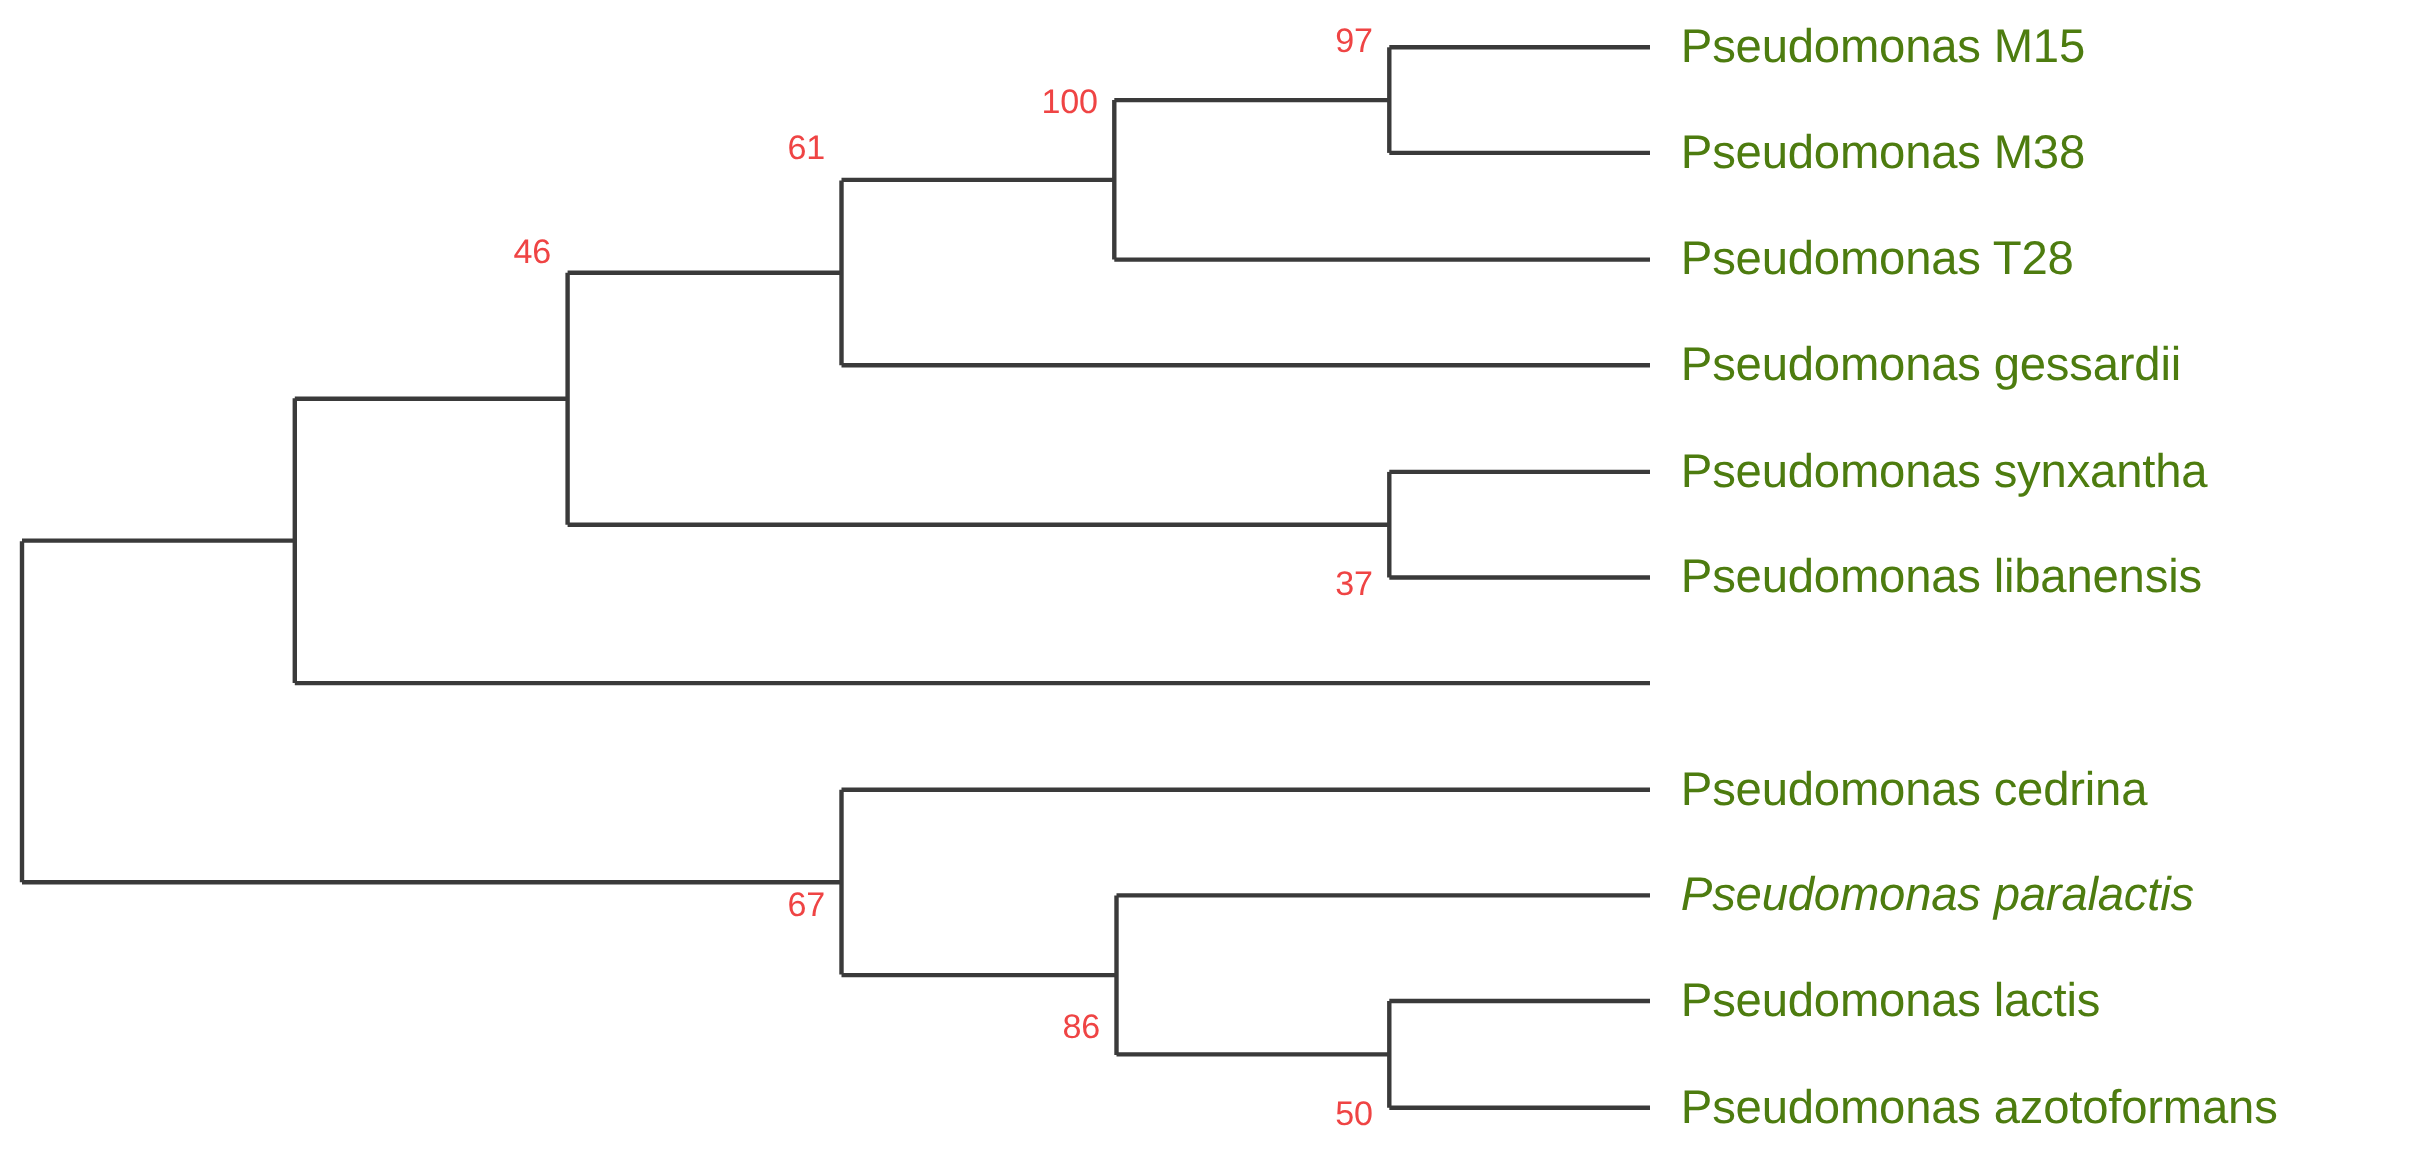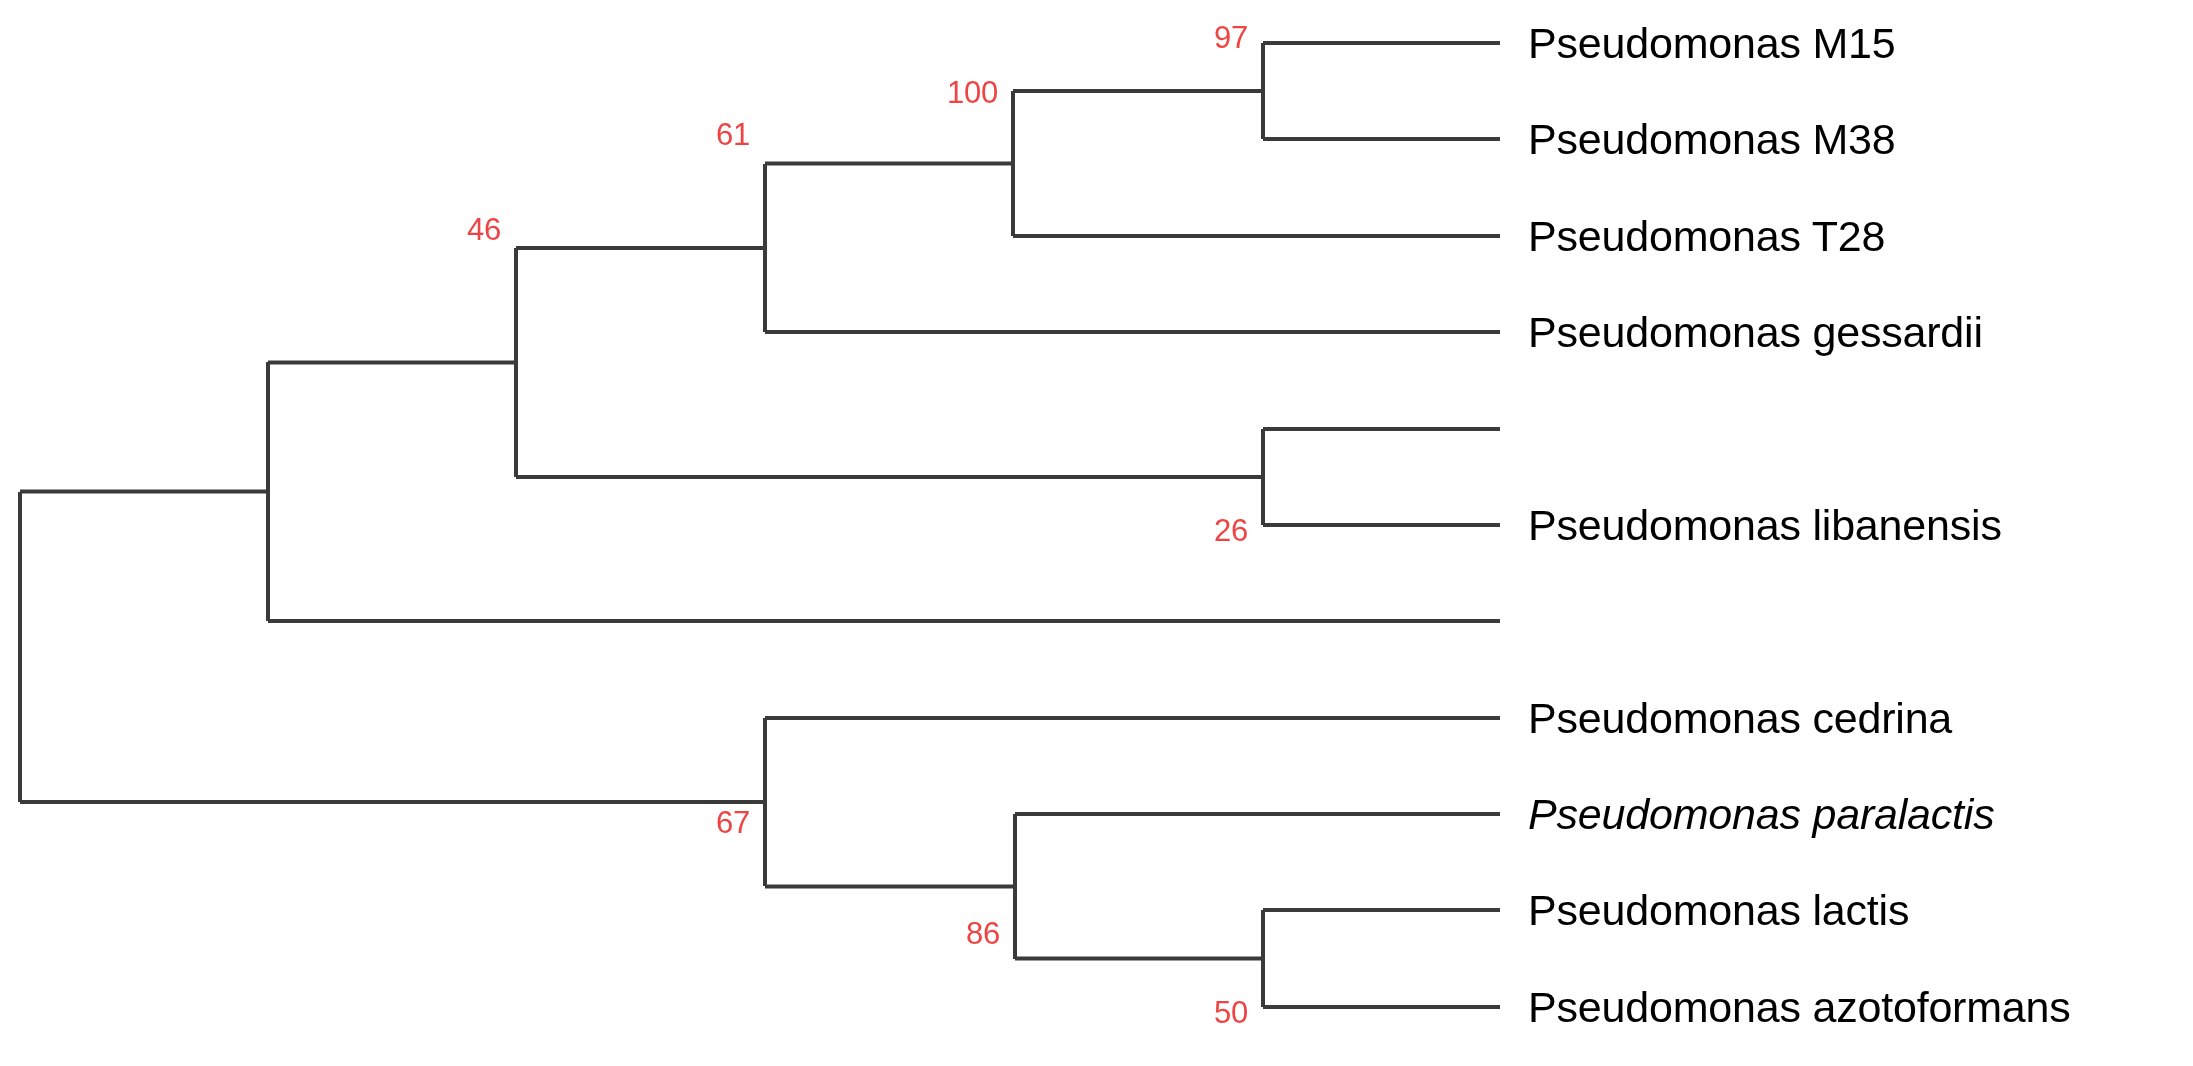--- a/index.html
+++ b/index.html
@@ -24,21 +24,21 @@
     top: 0;
     width: 2193px;
     height: 1066px;
     display: block;
   }
   .taxon-label {
     position: absolute;
     font-family: "Liberation Sans", sans-serif;
     font-size: 43px;
     line-height: 1;
-    color: #000000;
+    color: #4d7c0f;
     white-space: nowrap;
     transform: translateY(-50%);
     letter-spacing: -0.2px;
   }
   .support-label {
     position: absolute;
     font-family: Liberation Sans, sans-serif;
     font-size: 31px;
     line-height: 1;
     color: #ef4444;
@@ -85,28 +85,29 @@
         <line x1="1263" y1="910" x2="1263" y2="1007"></line>
         <line x1="1015" y1="958.5" x2="1263" y2="958.5"></line>
         <line x1="20" y1="492" x2="20" y2="802"></line>
       </g>
   </svg>
 
   <div class="taxon-label" style="left:1528px; top:43px;">Pseudomonas M15</div>
   <div class="taxon-label" style="left:1528px; top:139px;">Pseudomonas M38</div>
   <div class="taxon-label" style="left:1528px; top:236px;">Pseudomonas T28</div>
   <div class="taxon-label" style="left:1528px; top:332px;">Pseudomonas gessardii</div>
+  <div class="taxon-label" style="left:1528px; top:429px;">Pseudomonas synxantha</div>
   <div class="taxon-label" style="left:1528px; top:525px;">Pseudomonas libanensis</div>
   <div class="taxon-label" style="left:1528px; top:718px;">Pseudomonas cedrina</div>
   <div class="taxon-label" style="left:1528px; top:814px;font-style:italic;">Pseudomonas paralactis</div>
   <div class="taxon-label" style="left:1528px; top:910px;text-align:right;">Pseudomonas lactis</div>
   <div class="taxon-label" style="left:1528px; top:1007px;">Pseudomonas azotoformans</div>
 
   <div class="support-label" style="left:1248px; top:37px;">97</div>
   <div class="support-label" style="left:998px;  top:92px;">100</div>
   <div class="support-label" style="left:750px;  top:134px;">61</div>
-  <div class="support-label" style="left:1248px; top:530px;">26</div>
+  <div class="support-label" style="left:1248px; top:530px;">37</div>
   <div class="support-label" style="left:501px;  top:229px;">46</div>
   <div class="support-label" style="left:750px;  top:822px;">67</div>
   <div class="support-label" style="left:1000px; top:933px;">86</div>
   <div class="support-label" style="left:1248px; top:1012px;text-align:center;">50</div>
 
 </div>
 
 </body></html>

